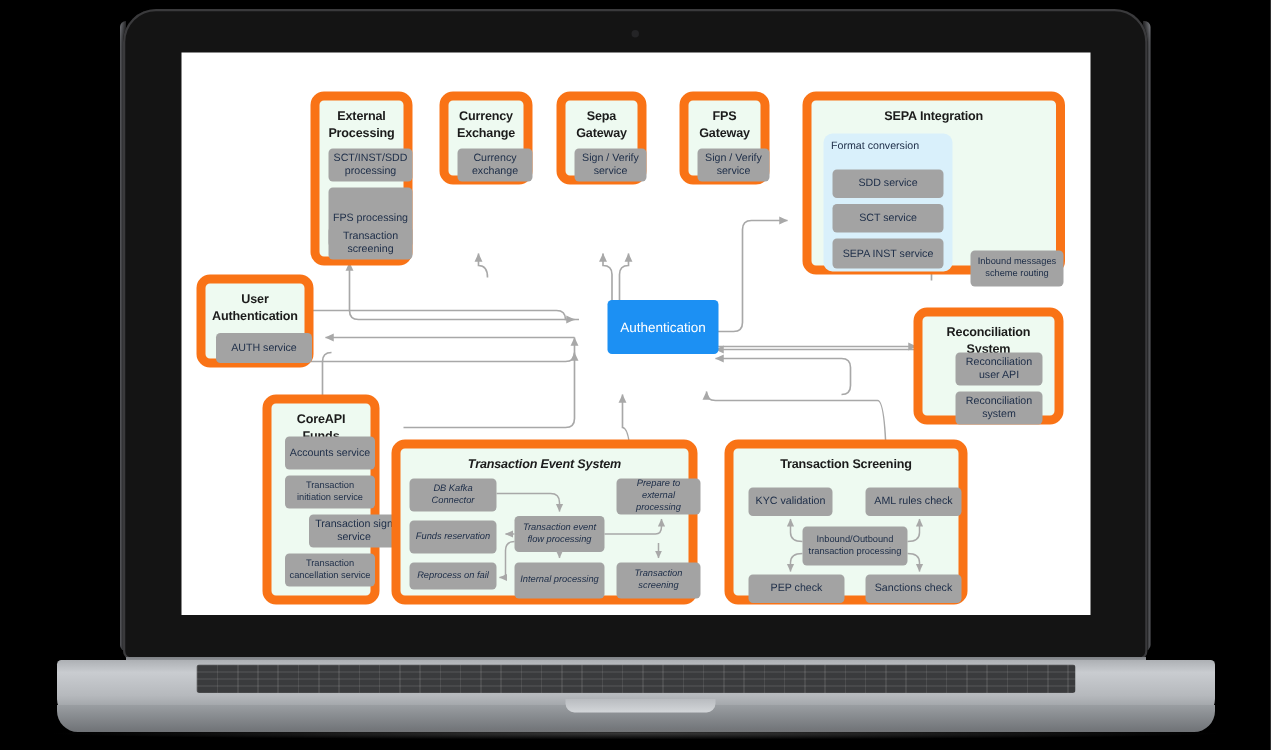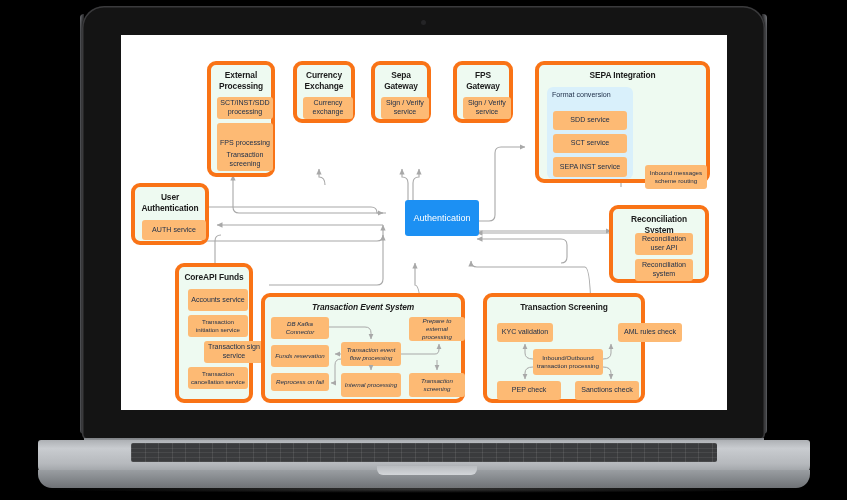--- a/index.html
+++ b/index.html
@@ -81,35 +81,35 @@
     background: radial-gradient(ellipse at center, rgba(120,120,120,.45), rgba(0,0,0,0) 70%);
   }
 
   
   .canvas { position: absolute; inset: 0; }
   svg.wires { position: absolute; inset: 0; width: 606px; height: 375px; }
 
   .panel {
     position: absolute;
     background: #eefaf1;
-    border: 4px solid #f97316;
+    border: 6px solid #f97316;
     border-radius: 9px;
   }
   .panel-title {
     text-align: center;
     font-size: 8.4px;
     font-weight: bold;
     color: #1b1b1b;
     line-height: 1.28;
     padding: 5px 4px 3px;
     letter-spacing: -0.1px;
   }
   .node {
     position: absolute;
-    background: #fdba74;
+    background: #a3a3a3;
     border-radius: 3px;
     color: #20304a;
     font-size: 7.1px;
     line-height: 1.25;
     display: flex; align-items: center; justify-content: center;
     text-align: center;
     padding: 1px 2px;
   }
   .node.tiny { font-size: 6.2px; }
   .subpanel {
@@ -254,21 +254,21 @@
             <path d="M76,62 Q70,62 70,68 L70,84 Q70,86 66,86"></path>
             <path d="M136,57 L170,57 Q174,57 174,52 L174,47"></path>
             <path d="M172,63 L172,73"></path>
           </g>
         </svg>
       </div>
 
       <div class="panel" style="left:362px; top:258px; width:162px; height:110px;">
         <div class="panel-title">Transaction Screening</div>
         <div class="node" style="left:10px; top:26px; width:56px; height:19px;">KYC validation</div>
-        <div class="node" style="left:88px; top:26px; width:64px; height:19px;margin-left:43px;">AML rules check</div>
+        <div class="node" style="left:88px; top:26px; width:64px; height:19px;">AML rules check</div>
         <div class="node tiny" style="left:46px; top:52px; width:70px; height:26px;">Inbound/Outbound transaction processing</div>
         <div class="node" style="left:10px; top:84px; width:64px; height:19px;">PEP check</div>
         <div class="node" style="left:88px; top:84px; width:64px; height:19px;">Sanctions check</div>
         <svg style="position:absolute;inset:0;width:162px;height:110px;">
           <g fill="none" stroke="#a8a8a8" stroke-width="1" marker-end="url(#ah)">
             <path d="M46,62 Q38,62 38,56 L38,47"></path>
             <path d="M116,62 Q124,62 124,56 L124,47"></path>
             <path d="M46,70 Q38,70 38,76 L38,82"></path>
             <path d="M116,70 Q124,70 124,76 L124,82"></path>
           </g>

